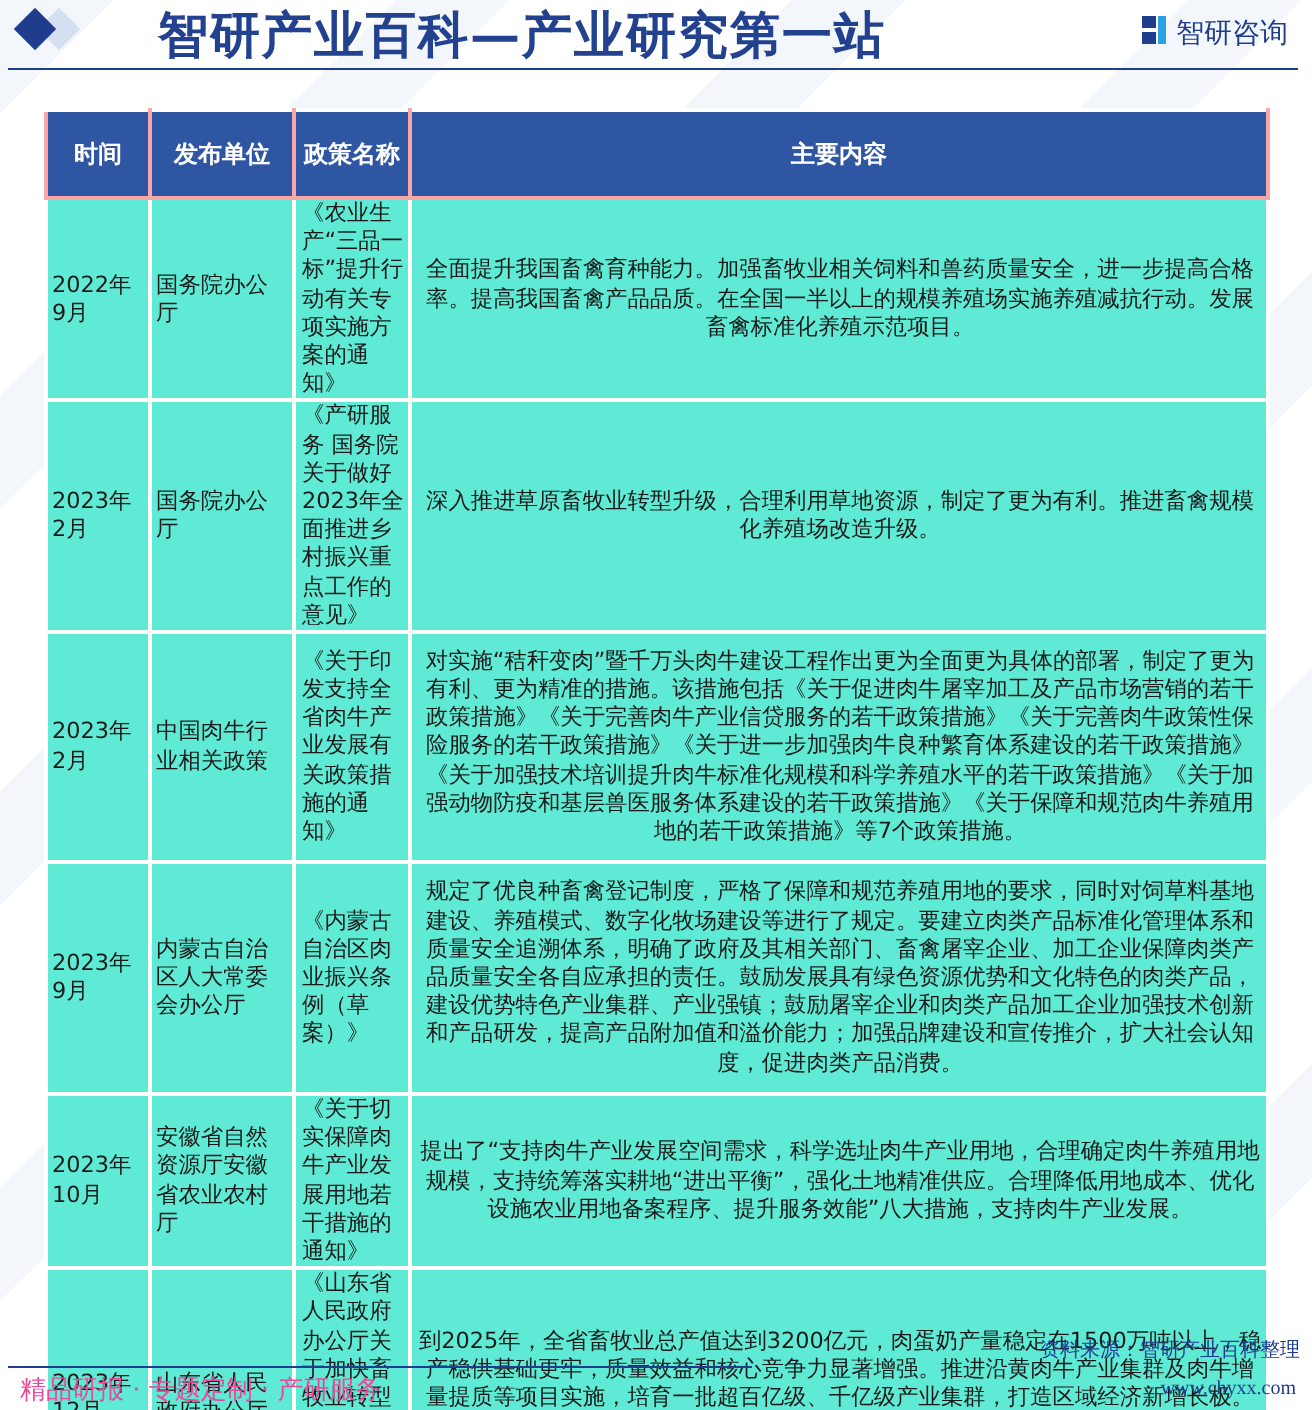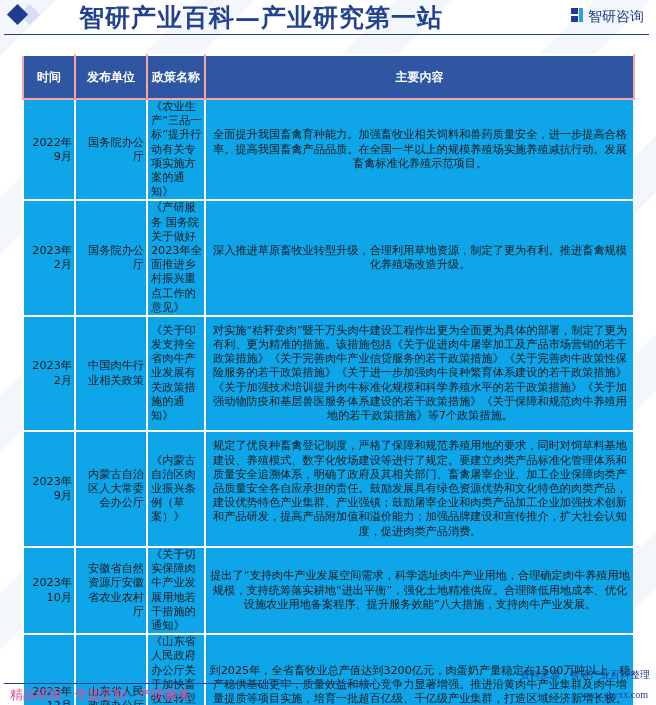--- a/index.html
+++ b/index.html
@@ -39,24 +39,24 @@
   .title-bar {
     height:38px; background:#eaf1fb; text-align:center; line-height:40px;
     font-size:18px; font-weight:bold; color:#1f3d8c; font-family:"DejaVu Serif", serif;
   }
   table { border-collapse:collapse; width:611px; table-layout:fixed; }
   th {
     background:#2e56a3; color:#fff; font-size:12px; font-weight:bold;
     height:42px; border:2px solid #fca5a5; border-top:2px solid #ffffff; padding:0;
   }
   td {
-    background:#0ea5e9; border:2px solid #ffffff; font-size:11.2px; line-height:14.2px;
+    background:#5eead4; border:2px solid #ffffff; font-size:11.2px; line-height:14.2px;
     vertical-align:middle; padding:0 2px;
   }
-  td.c-time, td.c-unit { text-align:right; }
+  td.c-time, td.c-unit { text-align:left; }
   td.c-name { text-align:left; padding-left:3px; }
   td.c-content { text-align:center; padding-left:3px; }
   .footer-line { position:absolute; left:4px; top:683px; width:372px; height:1px; background:#1f3d8c; }
   .footer-left { position:absolute; left:10px; top:686px; font-size:13px; color:#ec4899; }
   .footer-source { position:absolute; right:6px; top:668px; font-size:10px; color:#1f3d8c; }
   .footer-url { position:absolute; right:8px; top:689px; font-size:10px; color:#1f3d8c; font-family:Liberation Serif, serif; }
 </style>
 </head>
 <body>
 

